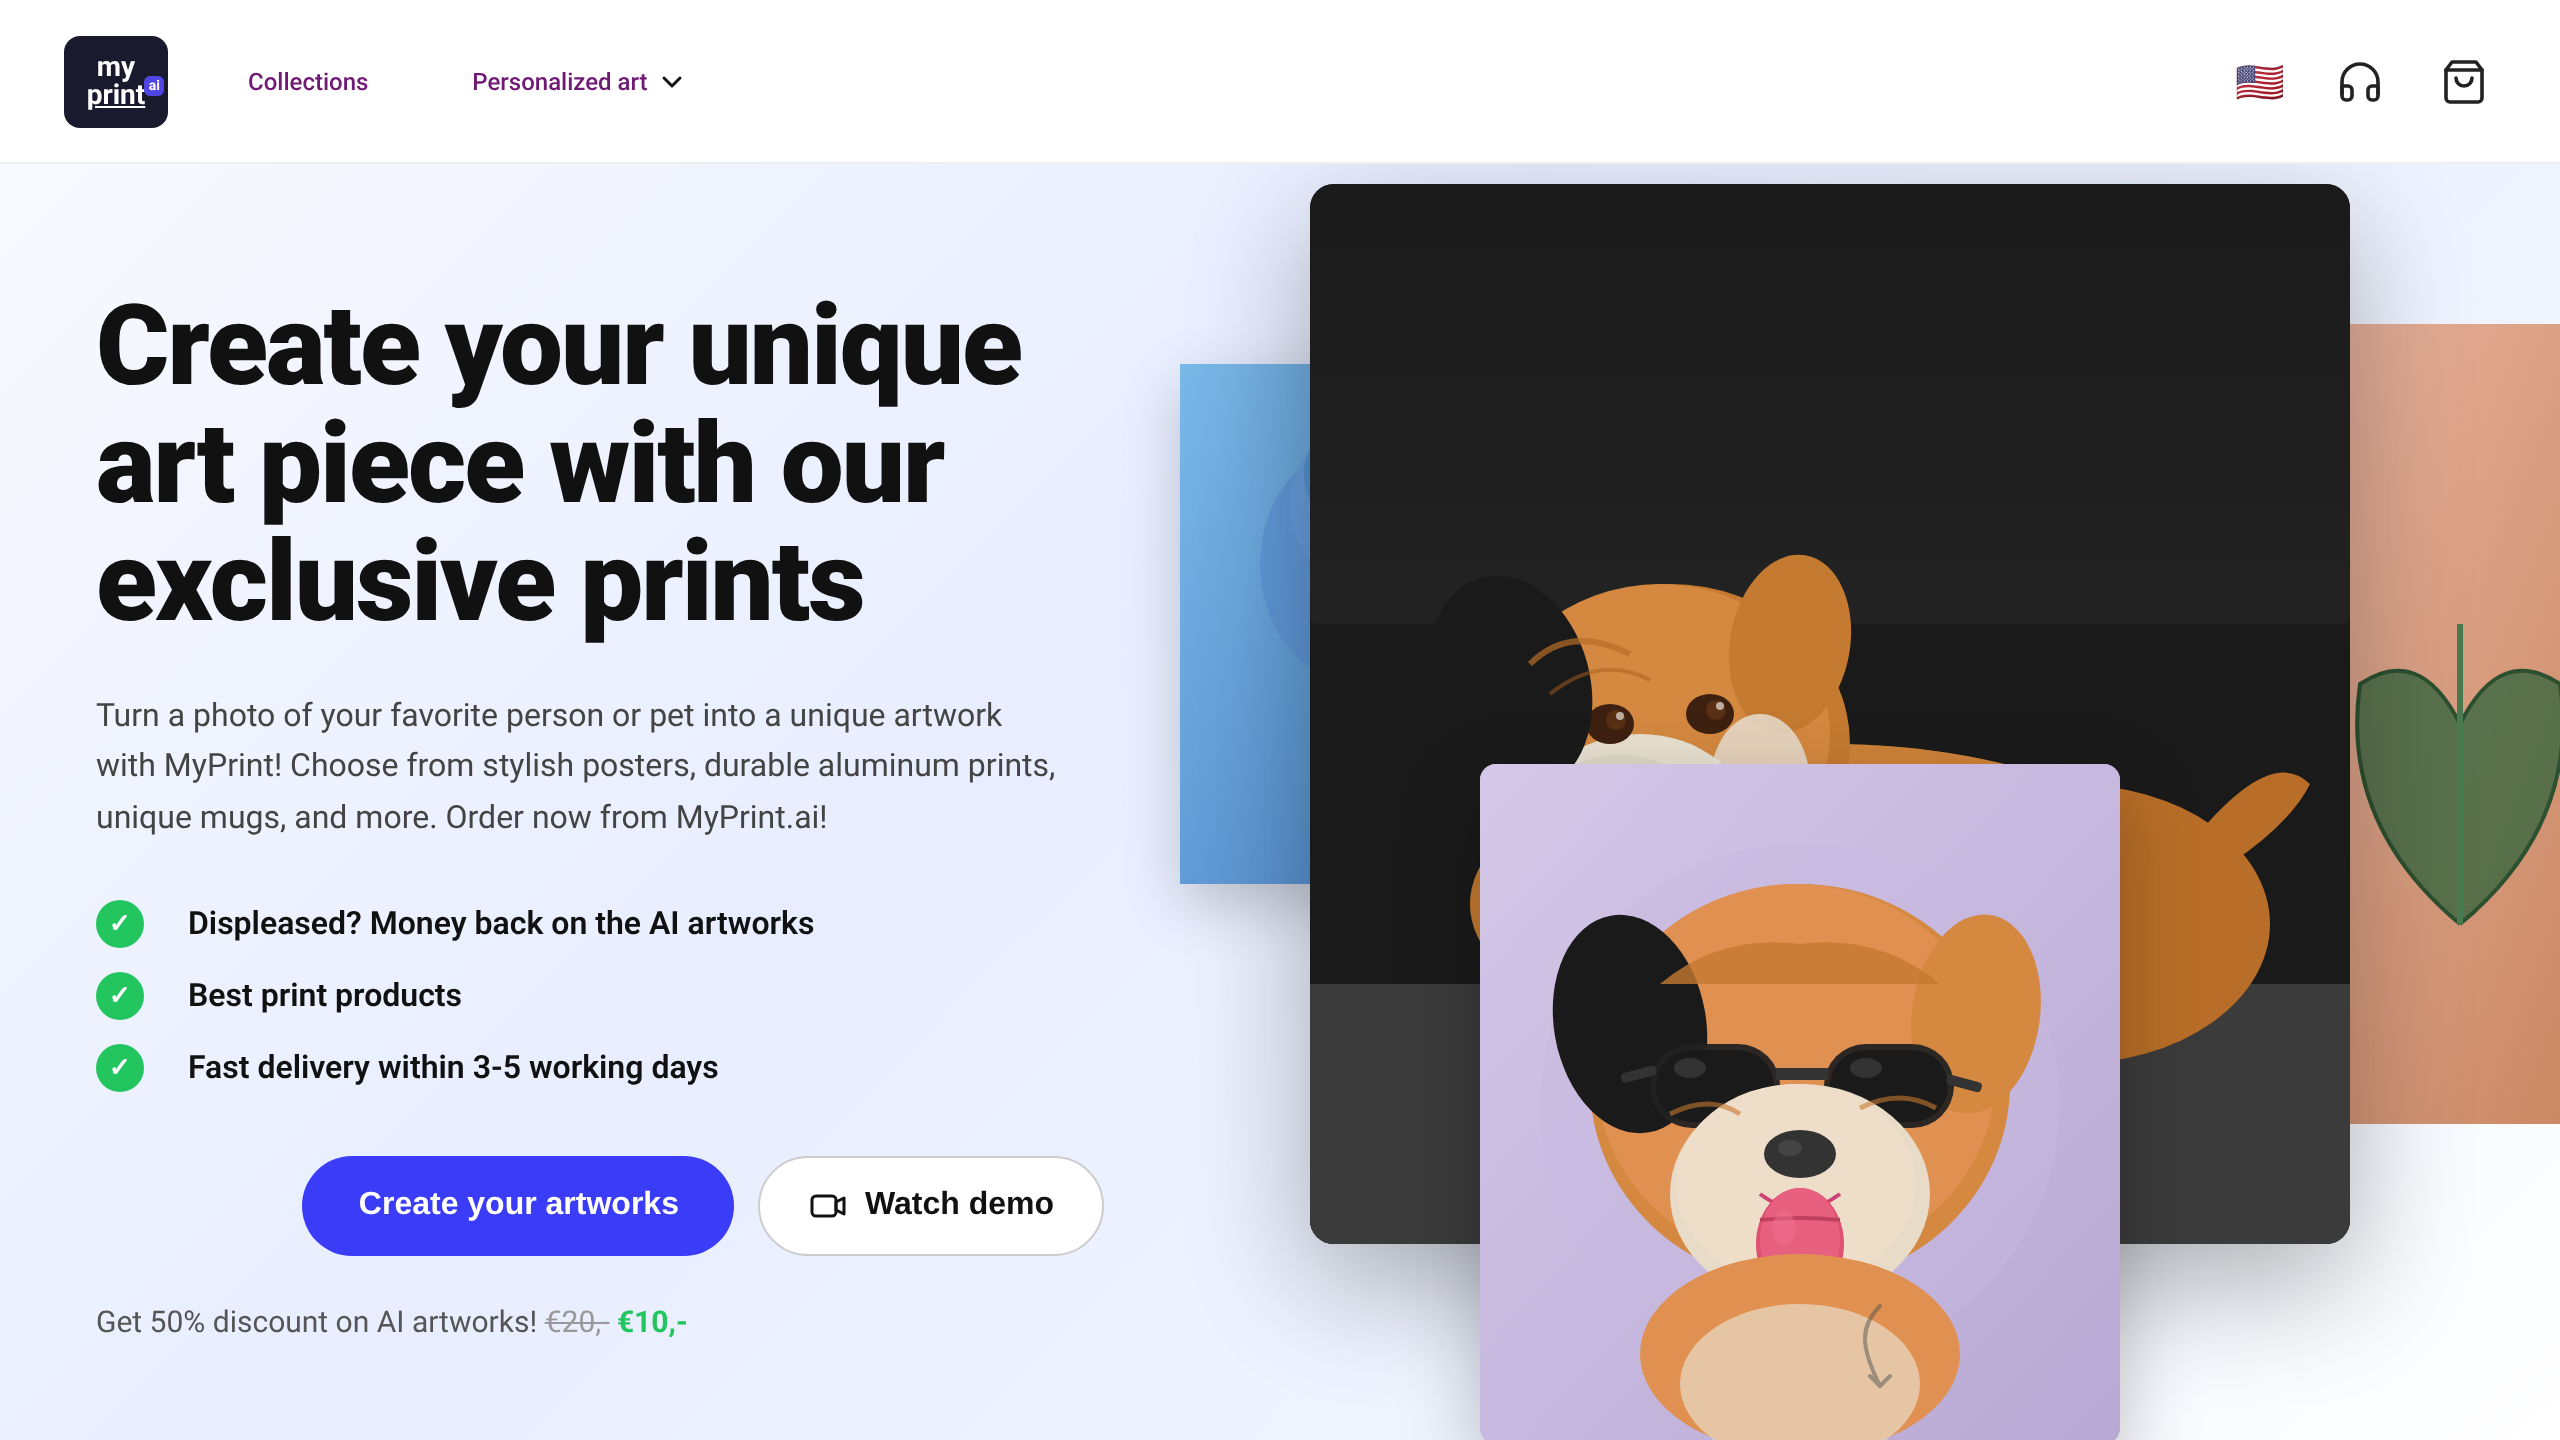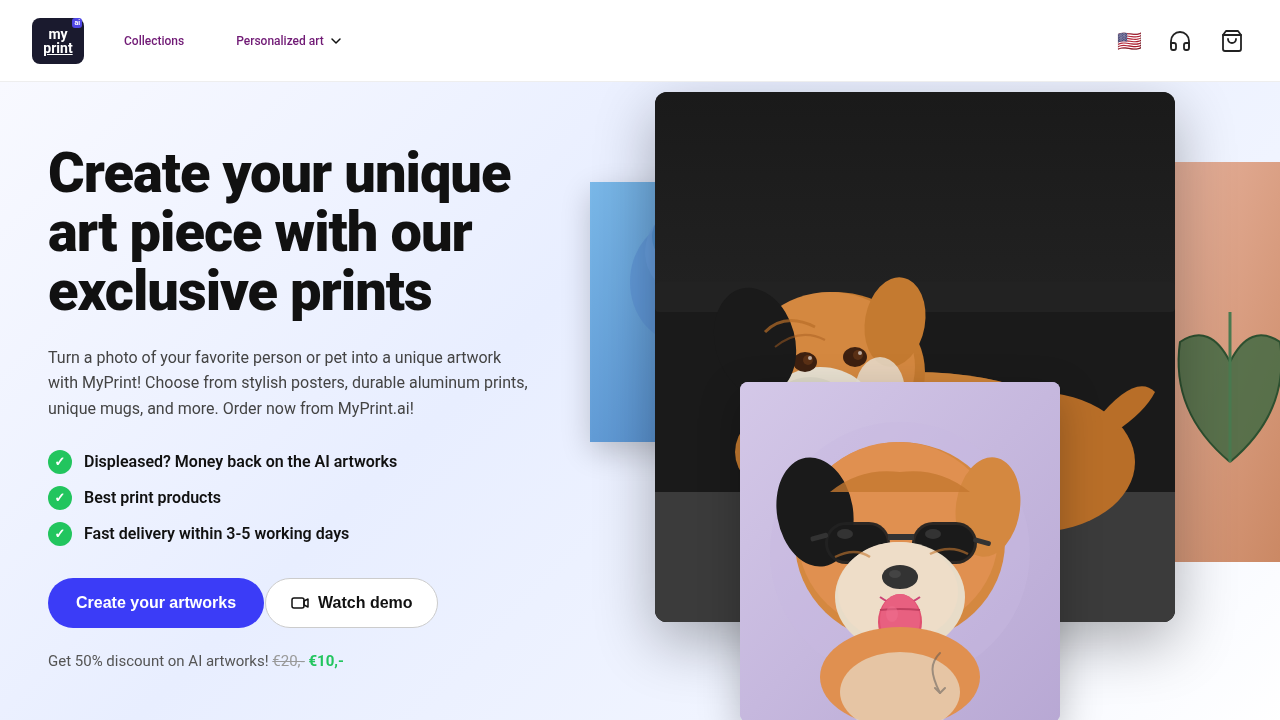--- a/index.html
+++ b/index.html
@@ -41,21 +41,21 @@
     }
     .logo-print {
       color: #fff;
       font-size: 14px;
       font-weight: 700;
       line-height: 1;
       text-decoration: underline;
     }
     .logo-ai-badge {
       position: absolute;
-      top: 0;
+      top: 20px;
       right: 2px;
       background: #4f46e5;
       color: #fff;
       font-size: 7px;
       font-weight: 700;
       border-radius: 3px;
       padding: 1px 2px;
     }
     .nav-links {
       display: flex;
@@ -141,21 +141,21 @@
     .features-list {
       list-style: none;
       margin-bottom: 32px;
       display: flex;
       flex-direction: column;
       gap: 12px;
     }
     .feature-item {
       display: flex;
       align-items: center;
-      gap: 12px;
+      gap: 22px;
       font-size: 16px;
       font-weight: 600;
       color: #111;
     }
     .check-icon {
       width: 24px;
       height: 24px;
       background: #22c55e;
       border-radius: 50%;
       display: flex;
@@ -164,23 +164,24 @@
       flex-shrink: 0;
     }
     .check-icon::after {
       content: '✓';
       color: white;
       font-size: 13px;
       font-weight: 700;
     }
     .cta-buttons {
       display: flex;
-      gap: 1px;
+      gap: 12px;
       align-items: center;
       margin-bottom: 24px;
+      justify-content: flex-end;
     }
     .btn-primary {
       background: #3b3cf7;
       color: #fff;
       border: none;
       padding: 16px 28px;
       border-radius: 50px;
       font-size: 16px;
       font-weight: 600;
       cursor: pointer;

